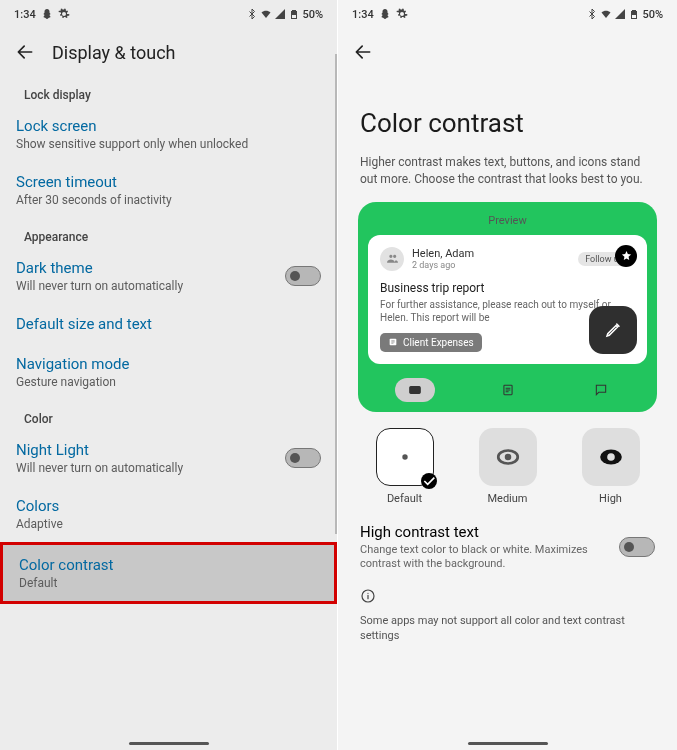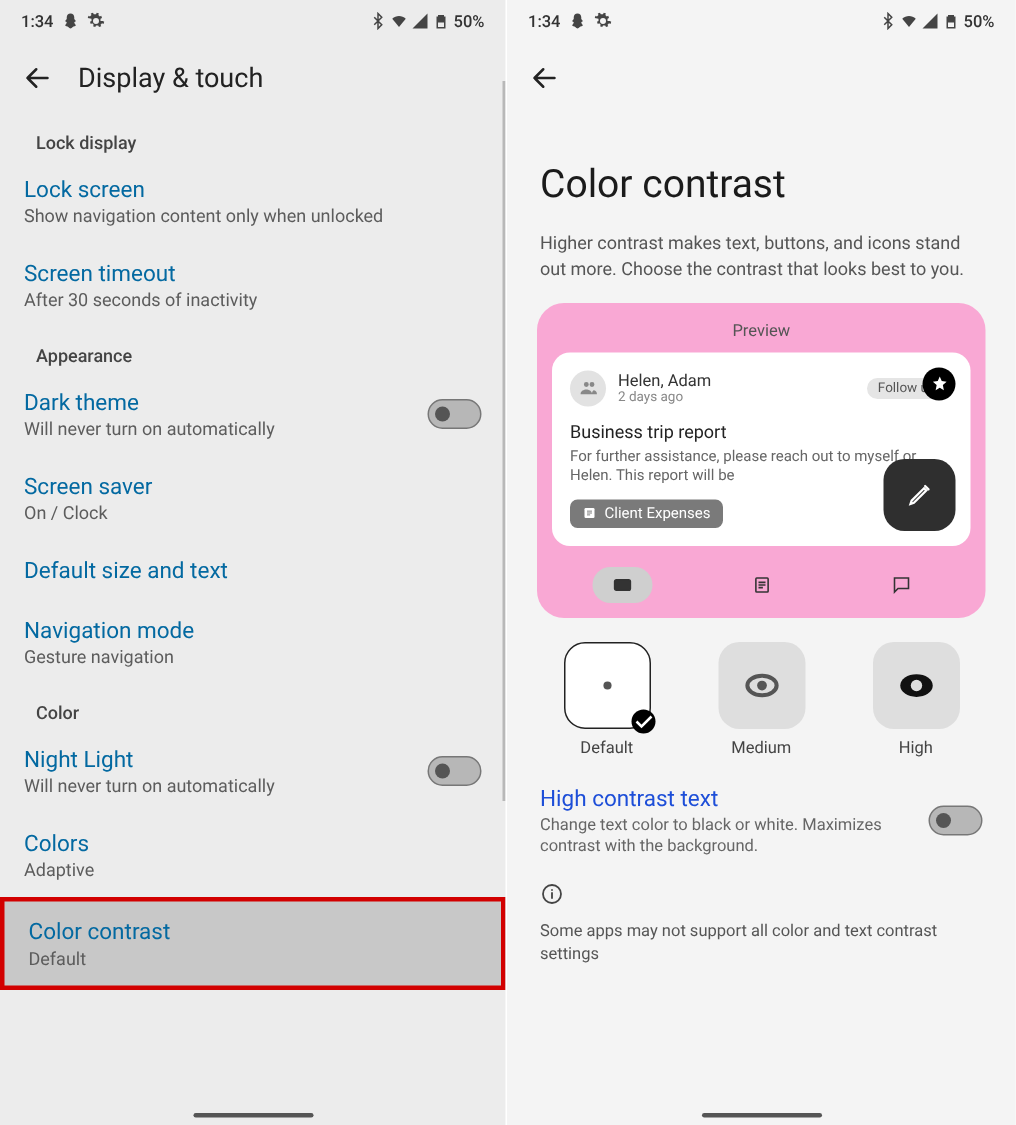--- a/index.html
+++ b/index.html
@@ -26,21 +26,21 @@
   .toggle { position:absolute; right:16px; top:50%; transform:translateY(-50%); width:34px; height:18px; border-radius:10px; background:#b7b7b7; border:1.5px solid #777; display:flex; align-items:center; box-sizing:content-box; }
   .toggle .knob { width:10px; height:10px; border-radius:50%; background:#555; margin-left:4px; }
   .hl { border:3px solid #d20000; background:#c8c8c8; }
   .scroll-edge { position:absolute; right:0; top:54px; height:480px; width:2px; background:#b8b8b8; }
 
   .nav-ind { position:absolute; bottom:5px; left:50%; transform:translateX(-50%); width:80px; height:3px; border-radius:2px; background:#555; }
 
   .big-title { font-size:26px; font-weight:400; color:#1b1b1b; padding:32px 22px 16px; }
   .desc { font-size:12px; color:#555; padding:0 22px 14px; line-height:1.4; }
 
-  .preview-card { margin:0 20px; background:#f9a8d4; border-radius:18px; padding:12px 10px 10px; }
+  .preview-card { margin:0 20px; background:#22c55e; border-radius:18px; padding:12px 10px 10px; }
   .preview-label { text-align:center; font-size:11px; color:#555; margin-bottom:8px; }
   .email-card { background:#fff; border-radius:12px; padding:12px; position:relative; }
   .email-head { display:flex; align-items:center; gap:8px; }
   .avatar-circ { width:24px; height:24px; border-radius:50%; background:#e2e2e2; display:flex; align-items:center; justify-content:center; }
   .avatar-circ svg{width:13px;height:13px;fill:#888;}
   .eh-text { flex:1; min-width:0; }
   .eh-text .n { font-size:11px; color:#333; }
   .eh-text .d { font-size:9px; color:#888; }
   .pill { background:#e5e5e5; border-radius:9px; padding:2px 7px; font-size:9px; color:#555; }
   .star-c { width:22px; height:22px; border-radius:50%; background:#000; display:flex; align-items:center; justify-content:center; position:absolute; top:10px; right:10px; }
@@ -59,21 +59,21 @@
   .options { display:flex; gap:14px; padding:16px 22px 8px; }
   .opt { flex:1; text-align:center; }
   .opt .box { width:58px; height:58px; margin:0 auto; border-radius:14px; background:#dedede; display:flex; align-items:center; justify-content:center; position:relative; }
   .opt.active .box { background:#fff; border:1.5px solid #222; }
   .opt .box svg{width:26px;height:26px;}
   .opt .lbl { font-size:11px; color:#444; margin-top:6px; }
   .check-b { position:absolute; bottom:-4px; right:-4px; width:16px; height:16px; border-radius:50%; background:#000; display:flex; align-items:center; justify-content:center; }
   .check-b svg{width:9px;height:9px;stroke:#fff;stroke-width:2.5;fill:none;}
 
   .setting-row { padding:10px 22px; position:relative; }
-  .setting-row .t { font-size:15px; color:#1d4ed8; }
+  .setting-row .t { font-size:15px; color:#000000; }
   .setting-row .s { font-size:11px; color:#666; margin-top:2px; line-height:1.35; padding-right:50px;}
   .info-ic { padding:6px 22px 2px; }
   .info-ic svg{width:16px;height:16px;fill:none;stroke:#444;stroke-width:1.8;}
   .note { font-size:11px; color:#555; padding:4px 22px; line-height:1.35; }
 </style>
 </head>
 <body>
 
 <div class="dual">
 
@@ -124,38 +124,34 @@
           </svg>
         </div>
     <div class="title">Display &amp; touch</div>
   </div>
 
   <div class="scroll-edge"></div>
 
   <div class="sect">Lock display</div>
   <div class="row">
     <div class="rt">Lock screen</div>
-    <div class="rs">Show navigation content only when unlocked</div>
+    <div class="rs">Show sensitive support only when unlocked</div>
   </div>
   <div class="row">
     <div class="rt">Screen timeout</div>
     <div class="rs">After 30 seconds of inactivity</div>
   </div>
 
   <div class="sect">Appearance</div>
   <div class="row with-toggle">
     <div class="rt">Dark theme</div>
     <div class="rs">Will never turn on automatically</div>
     <div class="toggle">
           <div class="knob"></div>
         </div>
-  </div>
-  <div class="row">
-    <div class="rt">Screen saver</div>
-    <div class="rs">On / Clock</div>
   </div>
   <div class="row">
     <div class="rt">Default size and text</div>
   </div>
   <div class="row">
     <div class="rt">Navigation mode</div>
     <div class="rs">Gesture navigation</div>
   </div>
 
   <div class="sect">Color</div>

